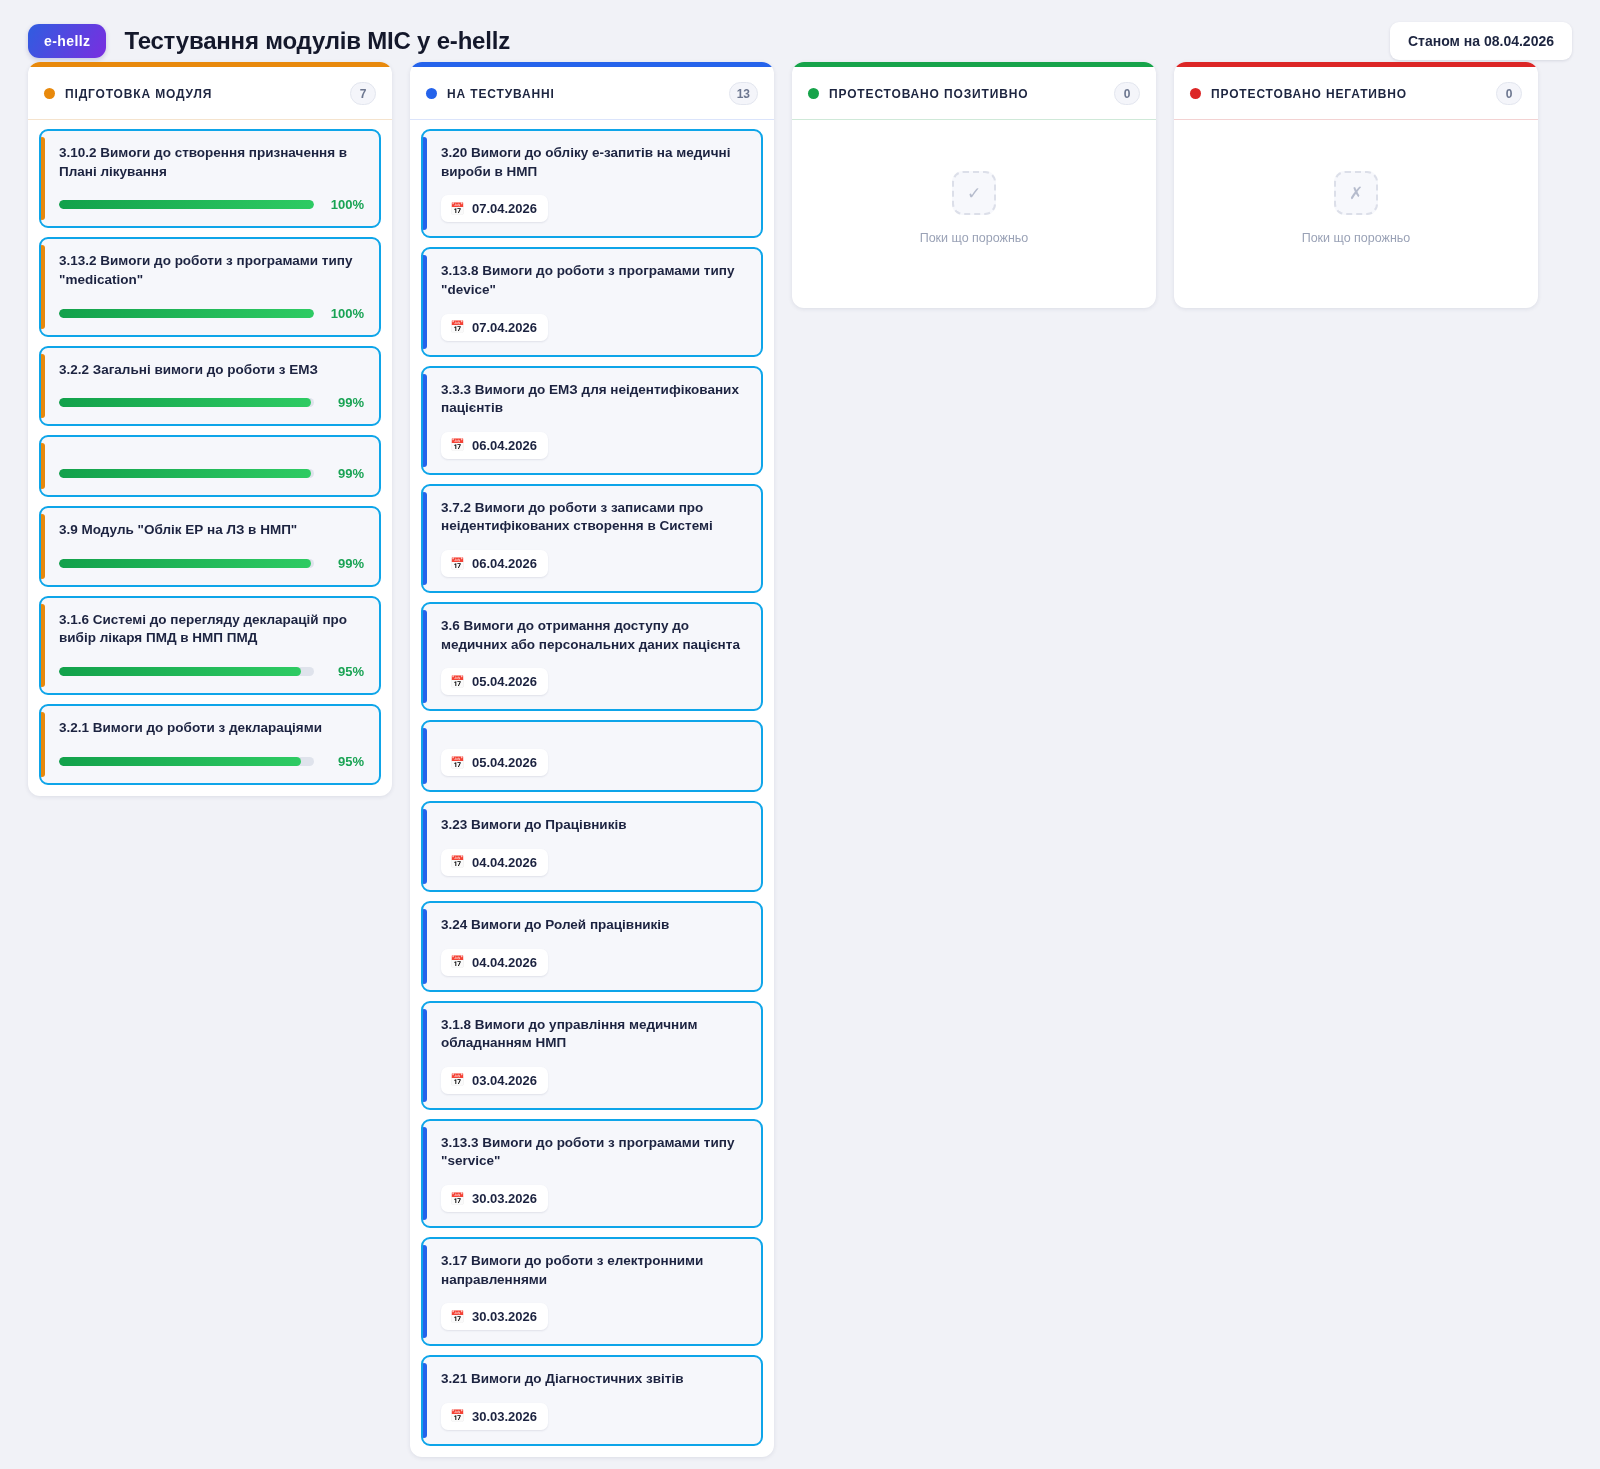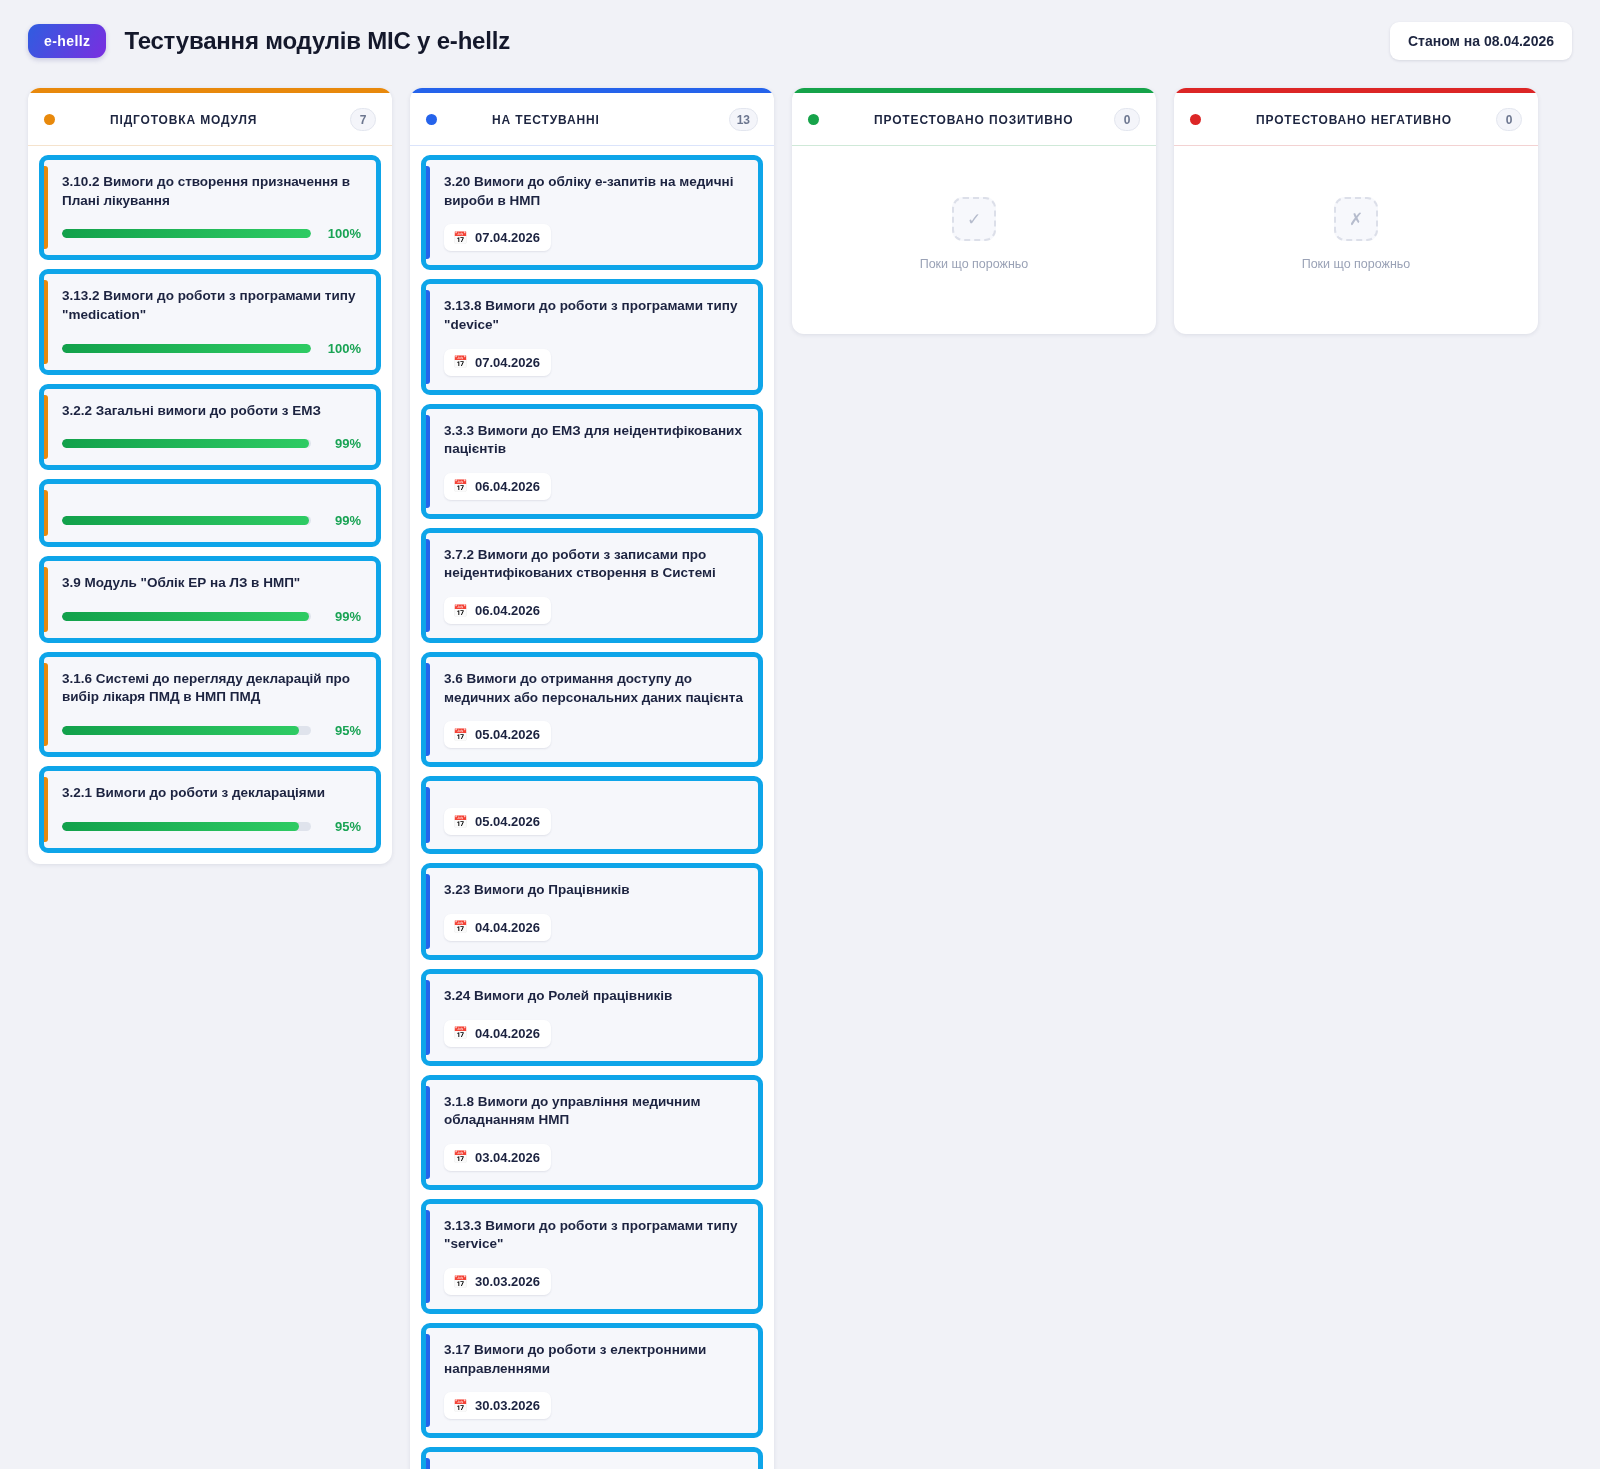--- a/index.html
+++ b/index.html
@@ -9,21 +9,21 @@
     background: #f1f2f7;
     font-family: "Liberation Sans", sans-serif;
     -webkit-font-smoothing: antialiased;
   }
   .page { width: 1600px; min-height: 1469px; padding: 0; position: relative; }
 
   
   .header {
     display: flex;
     align-items: center;
-    padding: 22px 28px 28px 28px;
+    padding: 22px 28px 2px 28px;
     gap: 18px;
   }
   .logo-badge {
     background: linear-gradient(120deg, #2f5de0 0%, #7a2ee0 100%);
     color: #ffffff;
     font-size: 14px;
     font-weight: bold;
     letter-spacing: 0.4px;
     padding: 10px 16px;
     border-radius: 11px;
@@ -72,21 +72,20 @@
     gap: 10px;
   }
   .col-dot { width: 11px; height: 11px; border-radius: 50%; flex: 0 0 11px; }
   .col-title {
     font-size: 12px;
     font-weight: bold;
     letter-spacing: 0.85px;
     color: #1d2540;
     text-transform: uppercase;
     flex: 1 1 auto;
-    margin-left: 45px;
   }
   .col-count {
     font-size: 12px;
     font-weight: bold;
     color: #6c768f;
     background: #f4f5fa;
     border: 1px solid #e3e6ef;
     border-radius: 999px;
     min-width: 26px;
     height: 23px;
@@ -94,21 +93,21 @@
     align-items: center;
     justify-content: center;
     padding: 0 7px;
   }
   .col-sep { height: 1px; width: 100%; }
   .col-body { padding: 9px 11px 11px 11px; }
 
   
   .card {
     background: #f6f7fb;
-    border: 5px solid #0ea5e9;
+    border: 2px solid #0ea5e9;
     border-radius: 9px;
     padding: 13px 15px 14px 15px;
     margin-bottom: 9px;
     position: relative;
     overflow: hidden;
   }
   .card:last-child { margin-bottom: 0; }
   .card-accent {
     position: absolute;
     left: 0; top: 6px; bottom: 6px;

